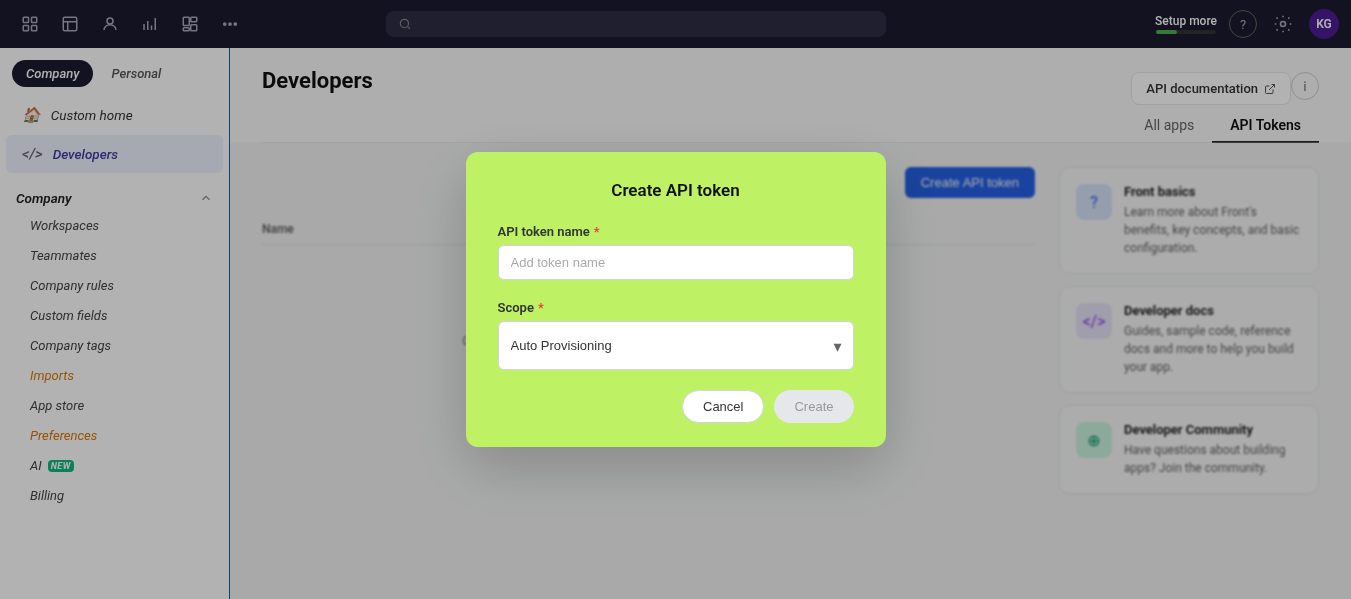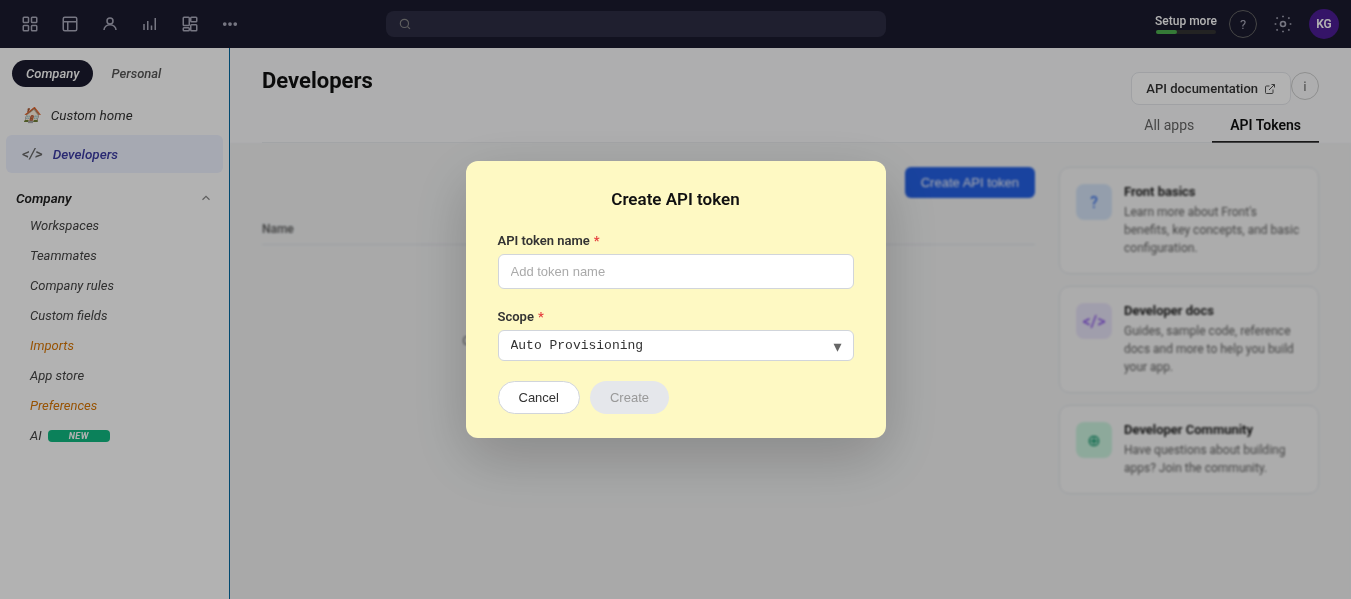--- a/index.html
+++ b/index.html
@@ -70,21 +70,21 @@
     }
     .sidebar-subitems { padding-left: 8px; }
     .sidebar-subitem {
       display: block; padding: 7px 16px; font-size: 13px; color: #444; cursor: pointer;
       border-radius: 6px; margin: 1px 6px;
     }
     .sidebar-subitem.orange { color: #d97706; }
     .sidebar-subitem.new-badge { display: flex; align-items: center; gap: 6px; }
     .new-badge-tag {
       background: #10b981; color: #fff; font-size: 9px; font-weight: 700;
-      padding: 1px 21px; border-radius: 4px; letter-spacing: 0.5px;
+      padding: 1px 3px; border-radius: 4px; letter-spacing: 0.5px;
     }
 
     
     .main { flex: 1; display: flex; flex-direction: column; overflow: hidden; }
     .main-header {
       padding: 20px 32px 0; background: #f9fafb;
     }
     .main-title { font-size: 22px; font-weight: 700; color: #111; margin-bottom: 16px; }
     .main-tabs { display: flex; gap: 0; border-bottom: 1px solid #e5e7eb; justify-content: flex-end; }
     .main-tab {
@@ -136,44 +136,43 @@
       color: #666; cursor: pointer;
     }
 
     
     .modal-overlay {
       position: fixed; top: 0; left: 0; right: 0; bottom: 0;
       background: rgba(0,0,0,0.3); z-index: 200;
       display: flex; align-items: center; justify-content: center;
     }
     .modal {
-      background: #fef9c3; border-radius: 12px; width: 420px; padding: 28px 32px 24px;
+      background: #bef264; border-radius: 12px; width: 420px; padding: 28px 32px 24px;
       box-shadow: 0 20px 60px rgba(0,0,0,0.2);
     }
     .modal-title { font-size: 17px; font-weight: 600; color: #111; text-align: center; margin-bottom: 24px; }
     .modal-field { margin-bottom: 20px; }
     .modal-label { font-size: 13px; font-weight: 600; color: #333; margin-bottom: 6px; display: flex; align-items: center; gap: 4px; }
     .modal-label .required { color: #e53e3e; }
     .modal-input {
       width: 100%; border: 1px solid #d1d5db; border-radius: 6px; padding: 9px 12px;
       font-size: 13px; color: #555; outline: none;
     }
     .modal-input::placeholder { color: #aaa; }
     .modal-select {
-      width: 100%; border: 1px solid #d1d5db; border-radius: 6px; padding: 7px 12px;
+      width: 100%; border: 1px solid #d1d5db; border-radius: 6px; padding: 16px 12px;
       font-size: 13px; color: #333; outline: none; appearance: none; background: #fff;
       cursor: pointer;
-      font-family: Liberation Mono, monospace;
     }
     .modal-select-wrapper { position: relative; }
     .modal-select-wrapper::after {
       content: '▾'; position: absolute; right: 12px; top: 50%; transform: translateY(-50%);
       color: #666; pointer-events: none;
     }
-    .modal-actions { display: flex; gap: 10px; margin-top: 8px; }
+    .modal-actions { display: flex; justify-content: flex-end; gap: 10px; margin-top: 8px; }
     .btn-cancel {
       background: #fff; border: 1.5px solid #d1d5db; border-radius: 20px;
       padding: 8px 20px; font-size: 13px; font-weight: 500; color: #333; cursor: pointer;
     }
     .btn-create {
       background: #e5e7eb; border: none; border-radius: 20px;
       padding: 8px 20px; font-size: 13px; font-weight: 500; color: #999; cursor: not-allowed;
     }
 
     
@@ -276,26 +275,28 @@
         <span>Company</span>
         <svg width="14" height="14" viewBox="0 0 24 24" fill="none" stroke="#888" stroke-width="2">
             <path d="M18 15l-6-6-6 6"></path>
           </svg>
       </div>
       <div class="sidebar-subitems">
         <span class="sidebar-subitem">Workspaces</span>
         <span class="sidebar-subitem">Teammates</span>
         <span class="sidebar-subitem">Company rules</span>
         <span class="sidebar-subitem">Custom fields</span>
+        <span class="sidebar-subitem">Company tags</span>
         <span class="sidebar-subitem orange">Imports</span>
         <span class="sidebar-subitem">App store</span>
         <span class="sidebar-subitem orange">Preferences</span>
         <span class="sidebar-subitem new-badge">
           AI <span class="new-badge-tag">NEW</span>
         </span>
+        <span class="sidebar-subitem">Billing</span>
       </div>
     </div>
   </aside>
 
   <main class="main">
     <div class="main-header">
       <div style="display:flex; align-items:center; justify-content:space-between;">
         <h1 class="main-title">Developers</h1>
         <div style="display:flex; align-items:flex-start; ">
           <div class="api-doc-link">

